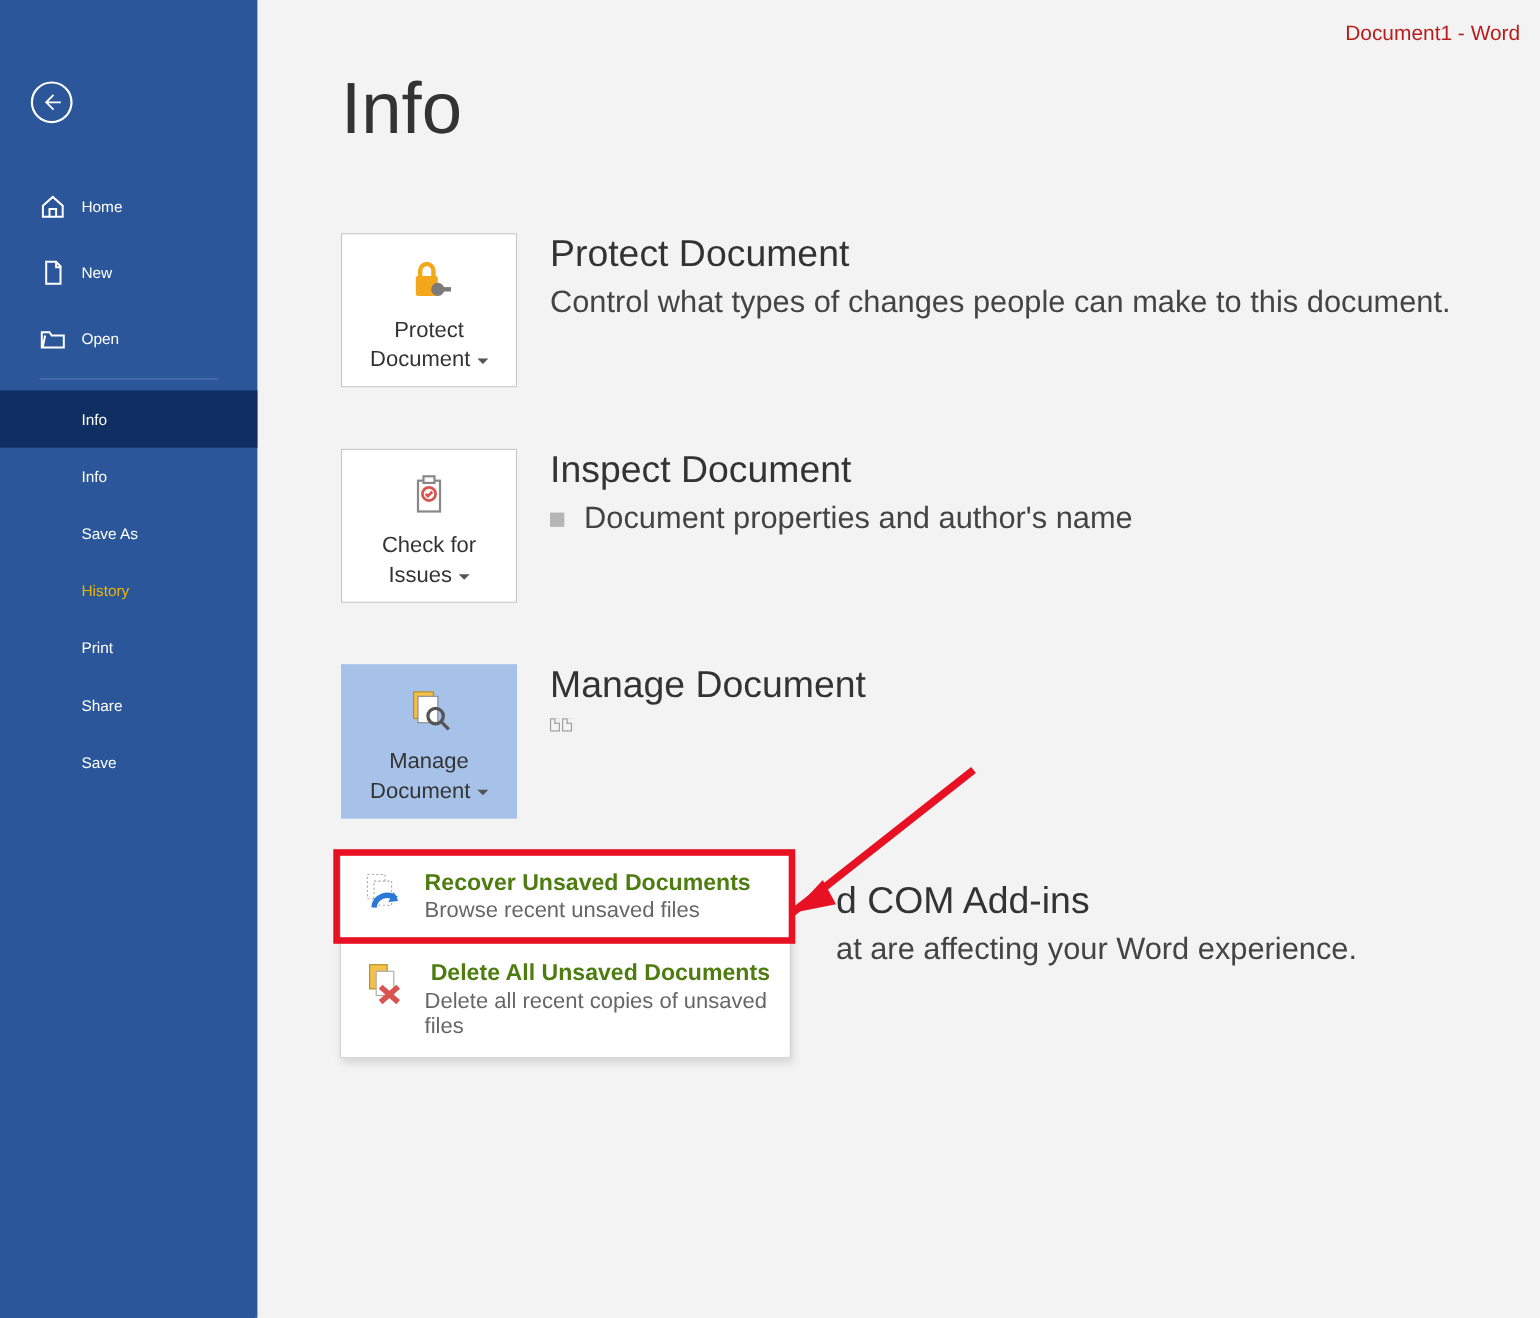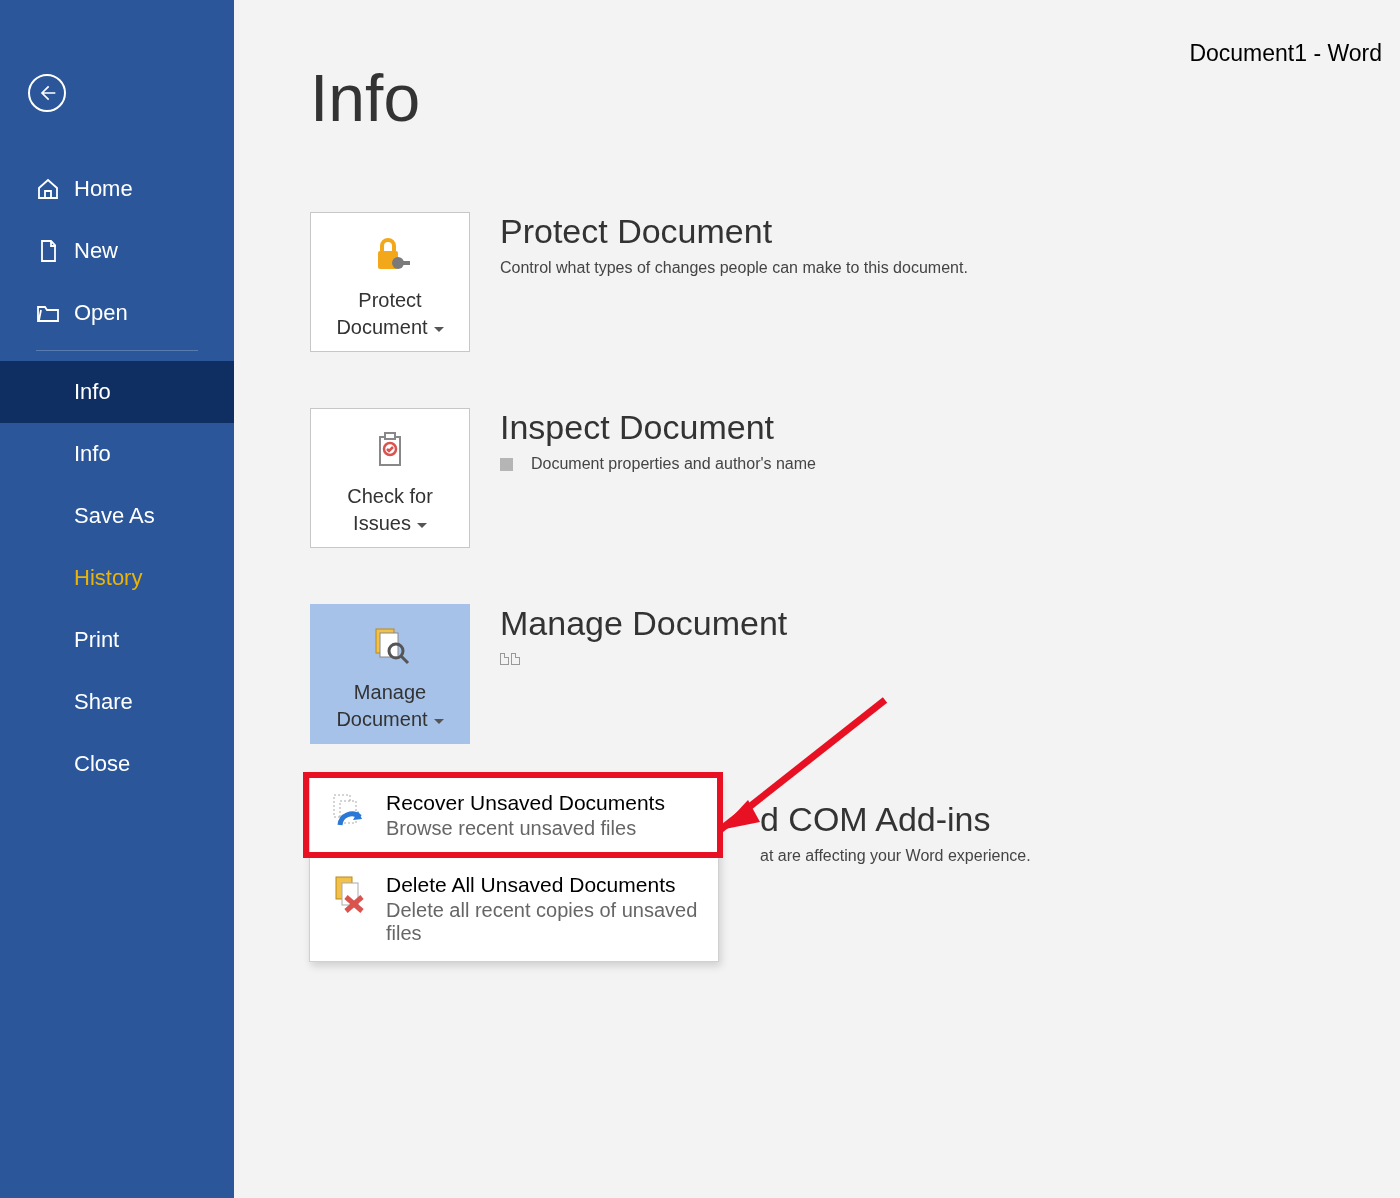--- a/index.html
+++ b/index.html
@@ -8,23 +8,22 @@
     background: #f3f3f3;
     width: 1400px;
     height: 1198px;
     overflow: hidden;
     position: relative;
   }
   .window-title {
     position: absolute;
     top: 20px;
     right: 18px;
-    font-size: 23px;
-    color: #000000;
-    margin-top: 20px;
+    font-size: 19px;
+    color: #b91c1c;
   }
   .sidebar {
     position: absolute;
     left: 0; top: 0;
     width: 234px;
     height: 1198px;
     background: #2b579a;
     color: #fff;
     padding-top: 70px;
   }
@@ -38,21 +37,21 @@
   }
   .back-circle svg { width: 20px; height: 20px; }
   .nav {
     margin-top: 88px;
   }
   .nav-item {
     display:flex;
     align-items:center;
     gap:14px;
     padding: 18px 0 18px 36px;
-    font-size: 22px;
+    font-size: 14px;
     color:#fff;
     cursor:pointer;
   }
   .nav-item.with-icon svg { width:24px; height:24px; flex: 0 0 24px; }
   .nav-item.no-icon { padding-left: 74px; }
   .nav-item.disabled { color: #eab308; }
   .nav-item.selected { background:#0f2f63; }
   .divider {
     border-top:1px solid #5a7bb0;
     margin: 6px 36px 10px 36px;
@@ -101,21 +100,21 @@
     border-top-color:#555;
     transform: translateY(3px);
   }
   .section-body h2 {
     font-size:34px;
     font-weight:400;
     color:#333;
     margin-bottom:8px;
   }
   .section-body p, .section-body li {
-    font-size:16px;
+    font-size:28px;
     color:#444;
   }
   .section-body ul { list-style:none; margin-top:6px;}
   .section-body li::before{
     content:"";
     display:inline-block;
     width:13px;height:13px;
     background:#b5b5b5;
     margin-right:18px;
     vertical-align:middle;
@@ -132,21 +131,21 @@
     z-index:5;
   }
   .popup-item{
     display:flex;
     align-items:flex-start;
     gap:16px;
     padding:16px 18px 16px 18px;
     cursor:pointer;
   }
   .popup-item + .popup-item { border-top:1px solid #f97316; }
-  .popup-item .pi-title{ font-size:21px; color:#000000; font-weight:400;}
+  .popup-item .pi-title{ font-size:21px; color:#4d7c0f; font-weight:700;text-align:right;}
   .popup-item .pi-sub{ font-size:20px; color:#666; margin-top:2px;}
   .popup-item .pi-icon{ width:42px; flex:0 0 42px; display:flex;align-items:center;justify-content:center;}
   
   .redbox{
     position:absolute;
     left:303px; top:772px;
     width:420px; height:86px;
     border:6px solid #e81123;
     z-index:10;
     pointer-events:none;
@@ -204,21 +203,21 @@
     <div class="nav-item no-icon disabled">
       <span>History</span>
     </div>
     <div class="nav-item no-icon">
       <span>Print</span>
     </div>
     <div class="nav-item no-icon">
       <span>Share</span>
     </div>
     <div class="nav-item no-icon">
-      <span>Close</span>
+      <span>Save</span>
     </div>
   </div>
 </div>
 
 <div class="main">
   <h1 class="page-title">Info</h1>
 
   <div class="section">
     <div class="big-btn">
       <div class="icon-wrap">

